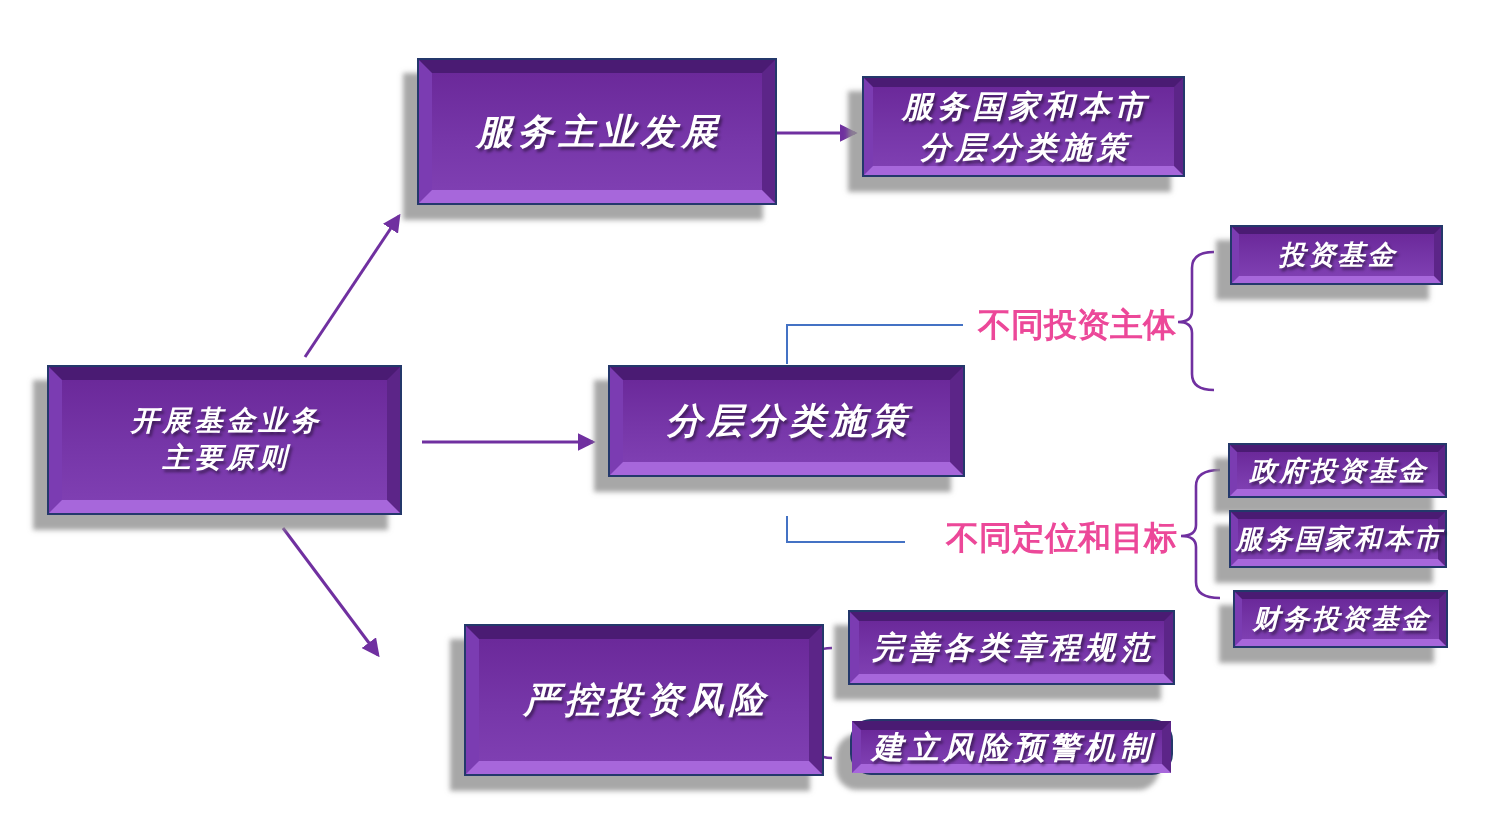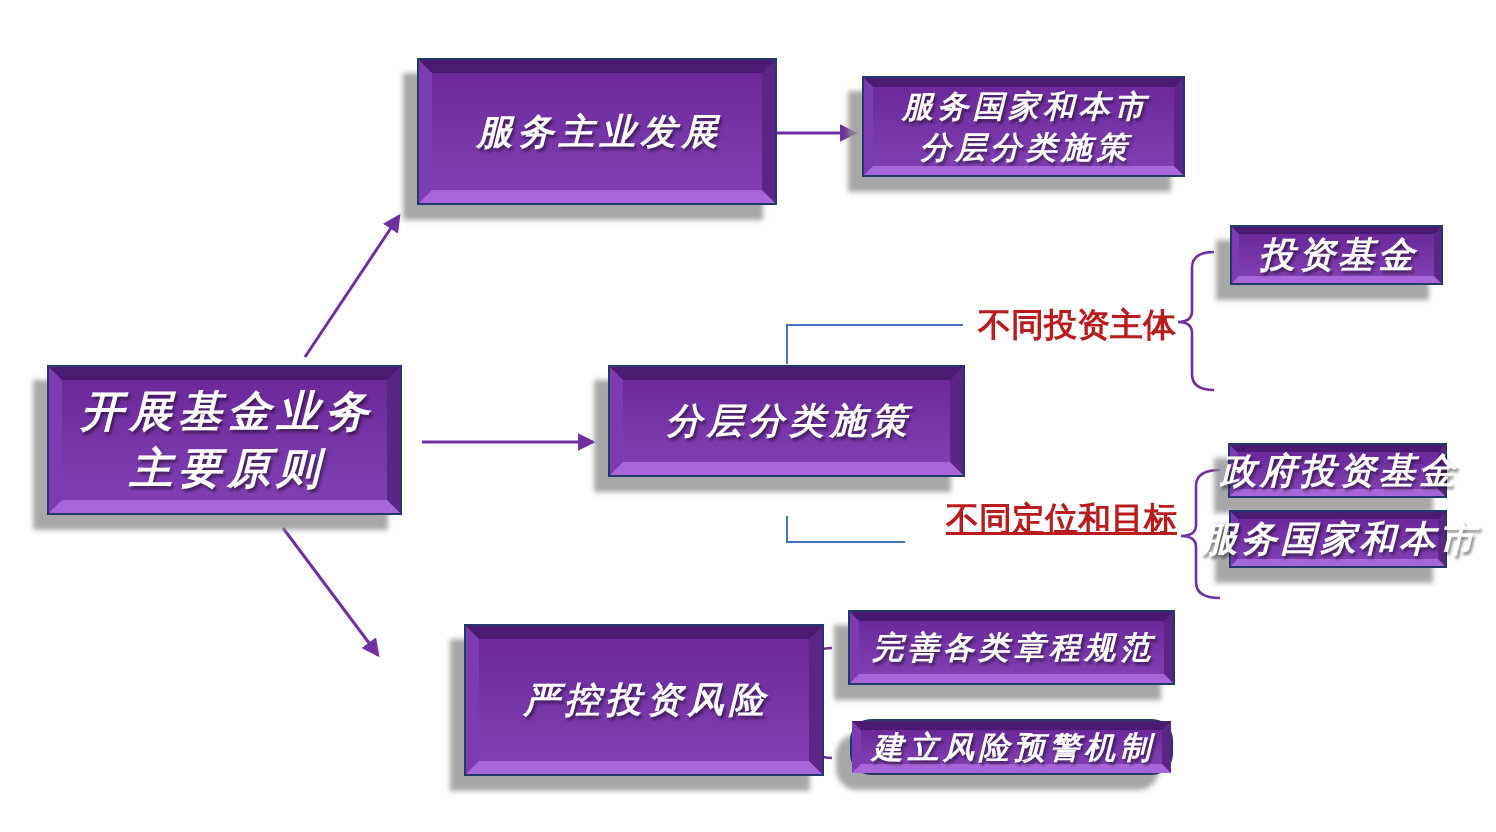--- a/index.html
+++ b/index.html
@@ -23,43 +23,43 @@
   }
   .node.lg .bevel{border-width:13px;}
   .node.md .bevel{border-width:9px;}
   .node.sm .bevel{border-width:7px;}
   .node-text{
     color:#ffffff;font-family:"DejaVu Serif",serif;font-style:italic;font-weight:bold;
     letter-spacing:0.14em;text-indent:0.14em;white-space:nowrap;text-align:center;
     text-shadow:2px 3px 3px rgba(0,0,0,0.45);line-height:1.32;
   }
   .t36{font-size:36px;}
-  .t34{font-size:43px;}
+  .t34{font-size:28px;}
   .t30{font-size:31px;}
-  .t28{font-size:36px;letter-spacing:0.10em;text-indent:0.10em;}
+  .t28{font-size:27px;letter-spacing:0.10em;text-indent:0.10em;}
   
   .n-root{left:47px;top:365px;width:355px;height:150px;}
   .n-serve-main{left:417px;top:58px;width:360px;height:147px;}
   .n-serve-strategy{left:862px;top:76px;width:323px;height:101px;}
   .n-layered{left:608px;top:365px;width:357px;height:112px;}
   .n-risk{left:421px;top:624px;width:360px;height:152px;margin-left:43px;}
   .n-invest-fund{left:1230px;top:225px;width:213px;height:60px;}
   .n-fund-project{left:1228px;top:348px;width:227px;height:60px;}
   .n-gov-fund{left:1228px;top:443px;width:219px;height:55px;}
   .n-strategic-fund{left:1229px;top:510px;width:218px;height:58px;}
   .n-financial-fund{left:1233px;top:590px;width:215px;height:58px;}
   .n-charter{left:848px;top:610px;width:327px;height:75px;}
   .n-warning{left:850px;top:719px;width:323px;height:56px;border-radius:21px;}
   
   .flow-label{
-    position:absolute;color:#b91c1c;font-weight:bold;font-size:33px;
+    position:absolute;color:#ec4899;font-weight:bold;font-size:33px;
     font-family:"DejaVu Sans",sans-serif;white-space:nowrap;line-height:1;
   }
   .lbl-investors{left:978px;top:308px;}
-  .lbl-goals{left:946px;top:502px;text-decoration:underline;}
+  .lbl-goals{left:946px;top:521px;}
 </style>
 </head>
 <body>
 
 <div class="stage">
 
   <svg class="connectors" viewBox="0 0 1496 832">
     <defs>
       <marker id="ah" viewBox="0 0 10 10" refX="8.5" refY="5" markerWidth="6" markerHeight="6" orient="auto">
         <path d="M0,0 L10,5 L0,10 Z" fill="#7030A0"></path>
@@ -120,20 +120,25 @@
       <span class="node-text t28">政府投资基金</span>
     </div>
   </div>
 
   <div class="node sm n-strategic-fund">
     <div class="bevel">
       <span class="node-text t28">服务国家和本市</span>
     </div>
   </div>
 
+  <div class="node sm n-financial-fund">
+    <div class="bevel">
+      <span class="node-text t28">财务投资基金</span>
+    </div>
+  </div>
 
   <div class="node md n-charter">
     <div class="bevel">
       <span class="node-text t30">完善各类章程规范</span>
     </div>
   </div>
 
   <div class="node md n-warning">
     <div class="bevel">
       <span class="node-text t30">建立风险预警机制</span>

